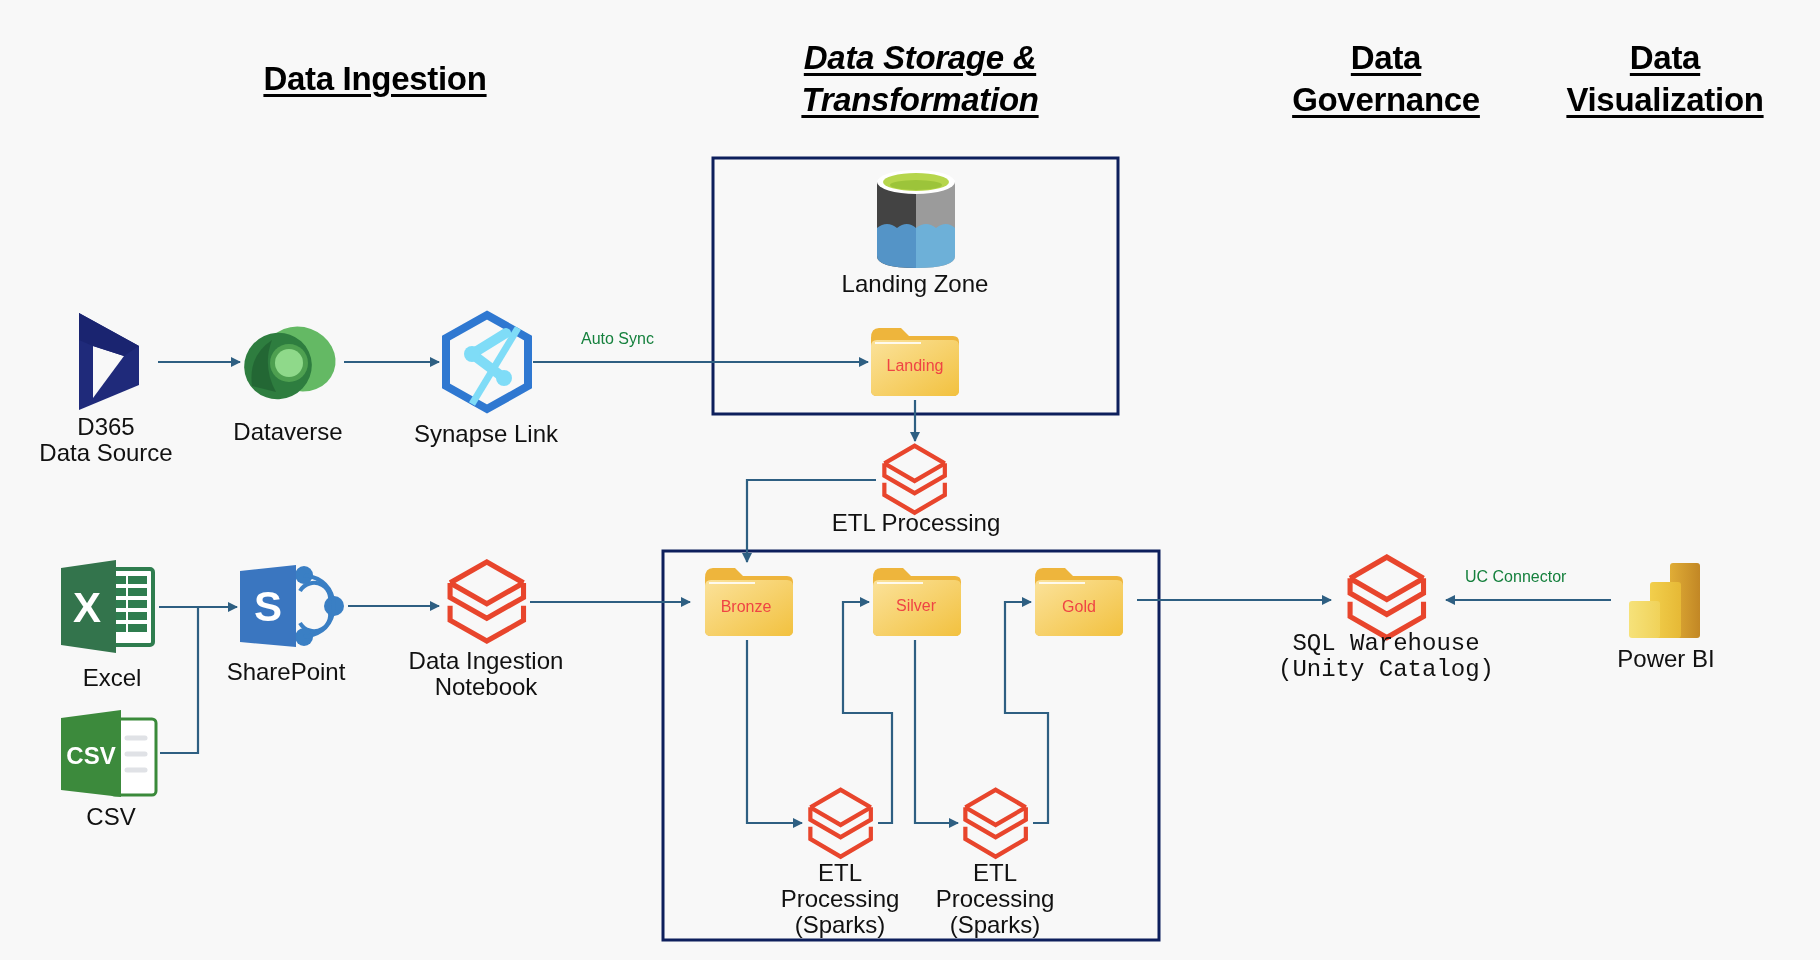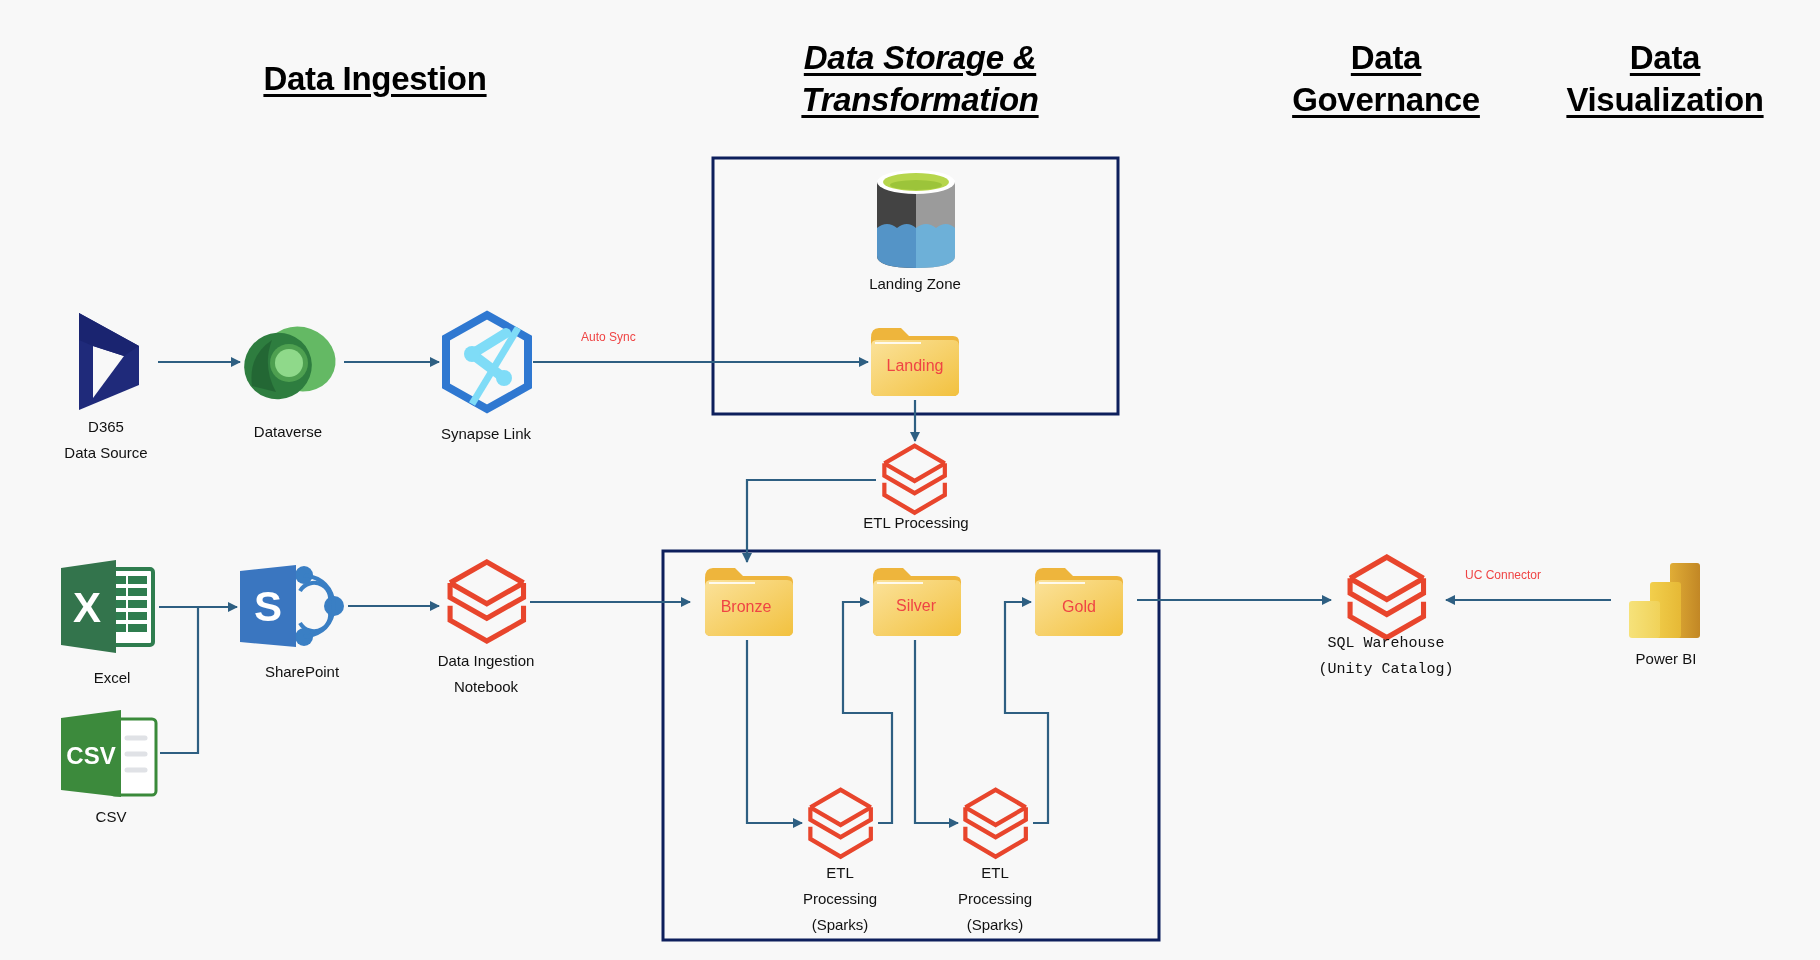--- a/index.html
+++ b/index.html
@@ -11,28 +11,28 @@
   }
   #canvas { position: absolute; left: 0; top: 0; }
   .heading {
     position: absolute; text-align: center; font-weight: bold;
     font-size: 33px; line-height: 42px; text-decoration: underline;
     text-decoration-thickness: 3px; text-underline-offset: 4px;
     color: #000; white-space: nowrap;
     font-family: "Liberation Sans", sans-serif; letter-spacing: -0.3px;
   }
   .label {
-    position: absolute; text-align: center; font-size: 15px; line-height: 26px;
+    position: absolute; text-align: center; font-size: 24px; line-height: 26px;
     color: #111; white-space: nowrap; transform: translateX(-50%);
   }
   .folder-label {
     position: absolute; font-size: 16px; color: #ef4444; text-align: center;
     transform: translate(-50%, -50%); white-space: nowrap;
   }
-  .edge-label { position: absolute; font-size: 12px; color: #ef4444; white-space: nowrap; }
+  .edge-label { position: absolute; font-size: 16px; color: #15803d; white-space: nowrap; }
 </style>
 </head>
 <body>
 
 <svg id="canvas" width="1820" height="960" viewBox="0 0 1820 960" xmlns="http://www.w3.org/2000/svg">
   <defs>
     <marker id="arrowhead" markerWidth="10" markerHeight="10" refX="9" refY="5" orient="auto" markerUnits="userSpaceOnUse">
       <path d="M0,0 L10,5 L0,10 Z" fill="#2e5f82"></path>
     </marker>
     <linearGradient id="folderGrad" x1="0" y1="0" x2="1" y2="1">
@@ -198,21 +198,21 @@
 <div class="label" style="left:486px; top:421px;">Synapse Link</div>
 <div class="edge-label" style="left:581px; top:330px;">Auto Sync</div>
 
 <div class="label" style="left:915px; top:271px;">Landing Zone</div>
 <div class="folder-label" style="left:915px; top:366px;">Landing</div>
 
 <div class="label" style="left:916px; top:510px;">ETL Processing</div>
 
 <div class="label" style="left:112px; top:655px;margin-top:10px;">Excel</div>
 <div class="label" style="left:111px; top:804px;">CSV</div>
-<div class="label" style="left:302px; top:659px;">SharePoint</div>
+<div class="label" style="left:286px; top:659px;">SharePoint</div>
 <div class="label" style="left:486px; top:648px;">
   <div>Data Ingestion</div>
   <div>Notebook</div>
 </div>
 
 <div class="folder-label" style="left:746px; top:607px;">Bronze</div>
 <div class="folder-label" style="left:916px; top:606px;text-align:right;">Silver</div>
 <div class="folder-label" style="left:1079px; top:607px;">Gold</div>
 
 <div class="label" style="left:840px; top:860px;">

